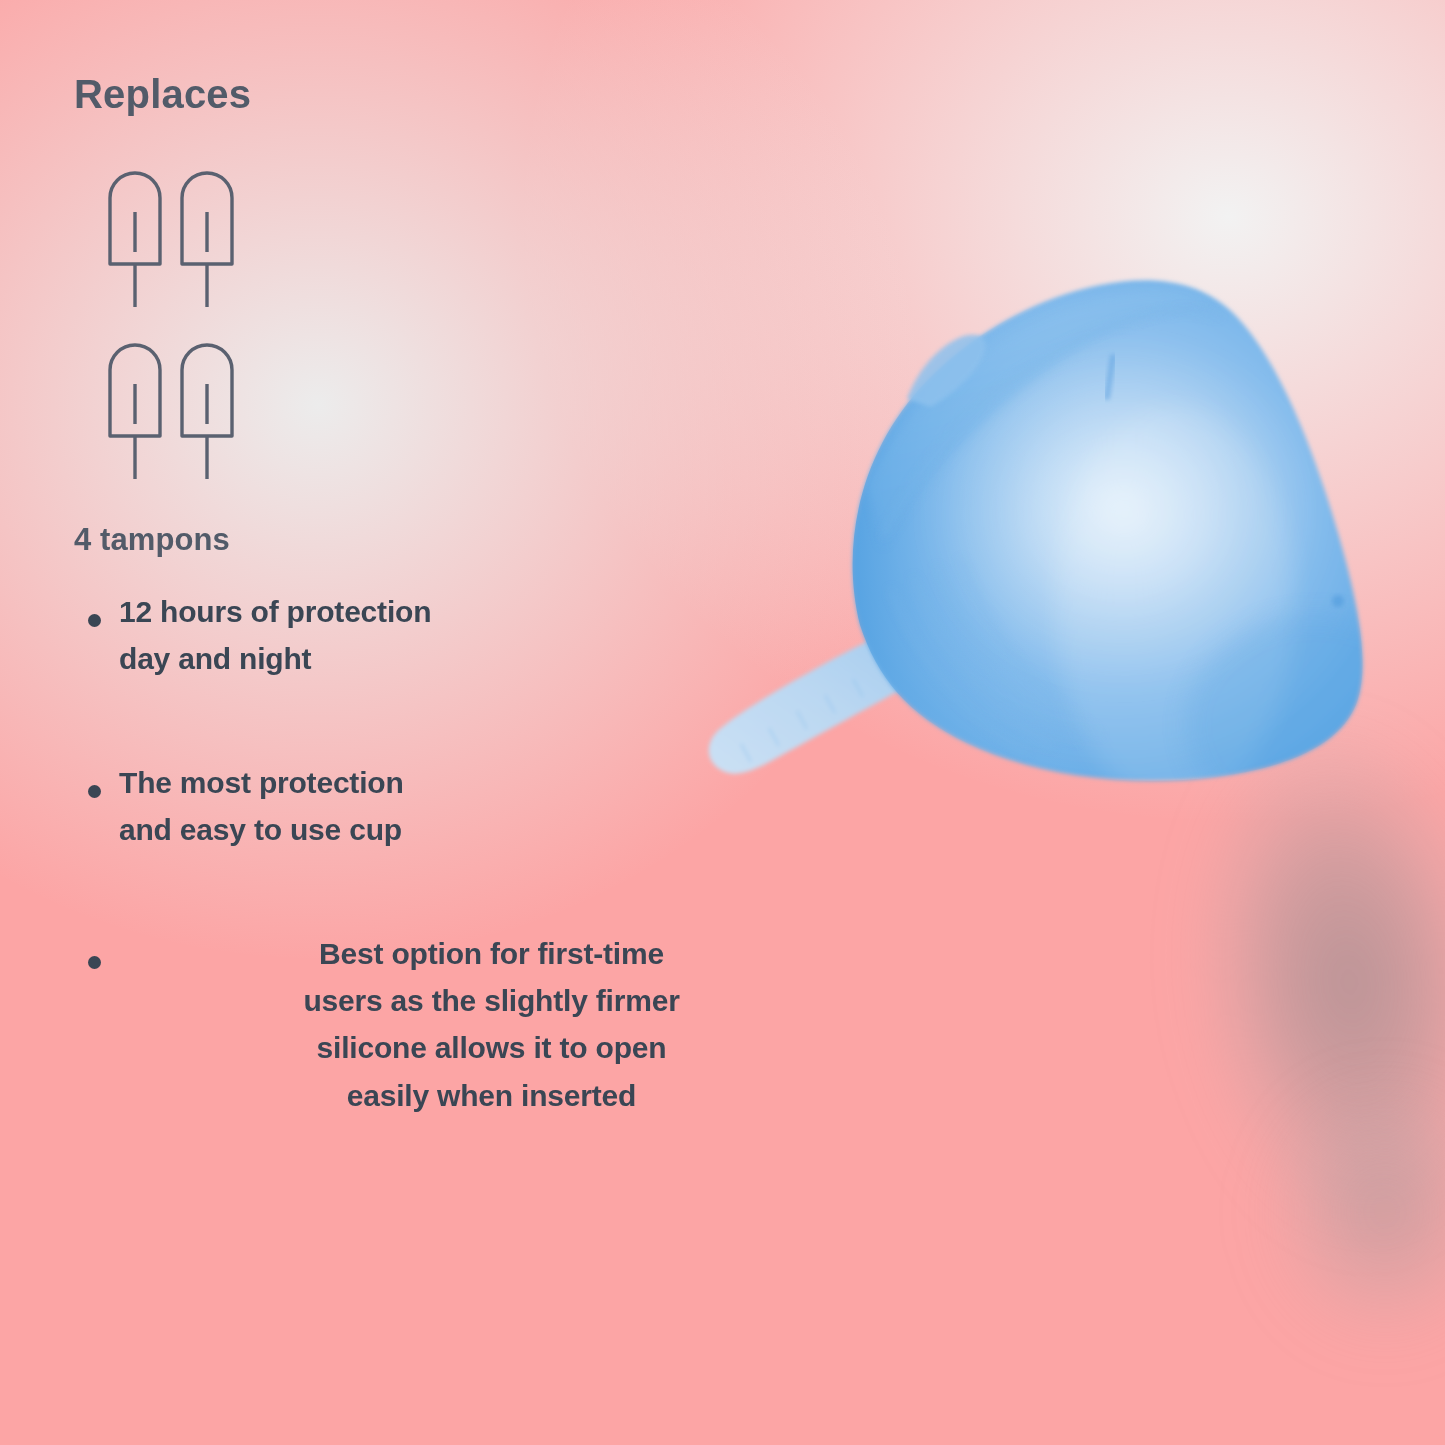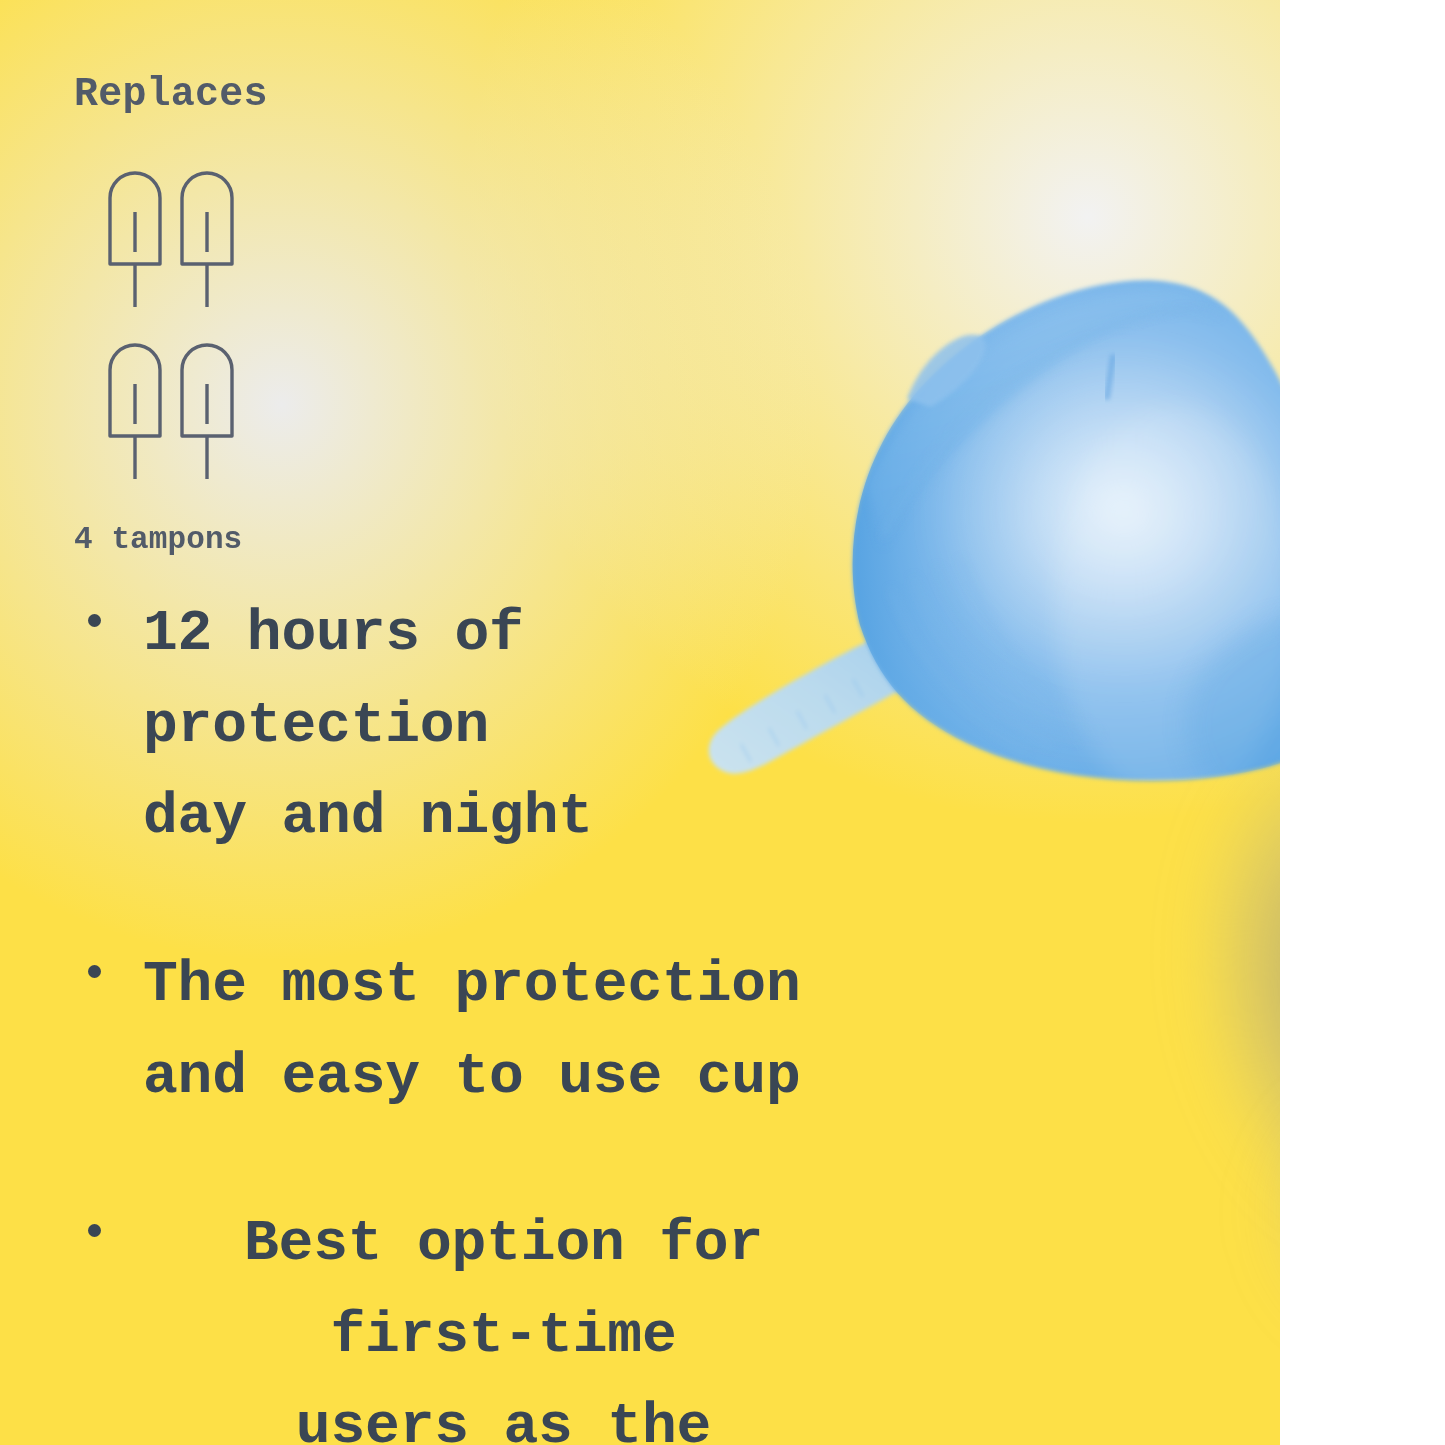--- a/index.html
+++ b/index.html
@@ -7,25 +7,24 @@
     margin: 0;
     padding: 0;
   }
   body {
     font-family: "Liberation Sans", sans-serif;
     background: #ffffff;
   }
 
   #stage {
     position: relative;
-    width: 1280px;
+    width: 1445px;
     height: 1445px;
-    background: #fde047;
+    background: #fca5a5;
     overflow: hidden;
-    font-family: Liberation Mono, monospace;
   }
 
   
   .bg-tint {
     position: absolute;
     inset: 0;
     background:
       radial-gradient(ellipse 60% 55% at 22% 28%, #ececec 0%, rgba(236,236,236,0) 70%),
       radial-gradient(ellipse 70% 60% at 85% 15%, #f2f2f2 0%, rgba(242,242,242,0) 70%);
     pointer-events: none;
@@ -120,22 +119,22 @@
     flex: 0 0 auto;
     width: 13px;
     height: 13px;
     border-radius: 50%;
     background: #3a4654;
     margin-top: 26px;
     margin-left: 14px;
   }
   .bullet-text {
     flex: 1 1 auto;
-    margin-left: 42px;
-    font-size: 58px;
+    margin-left: 18px;
+    font-size: 30px;
     line-height: 1.58;
     font-weight: 700;
     letter-spacing: -0.2px;
     color: #3a4654;
     white-space: pre-line;
   }
 
   
   .cup-wrap {
     position: absolute;

